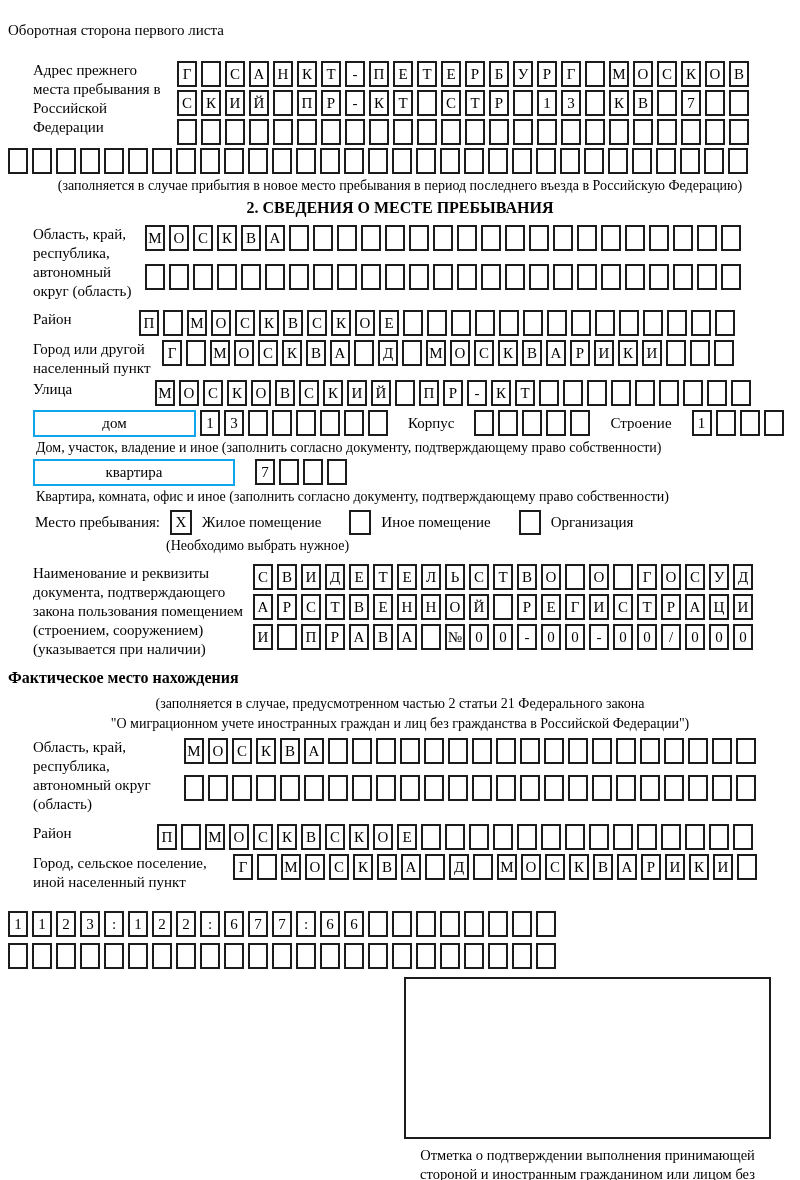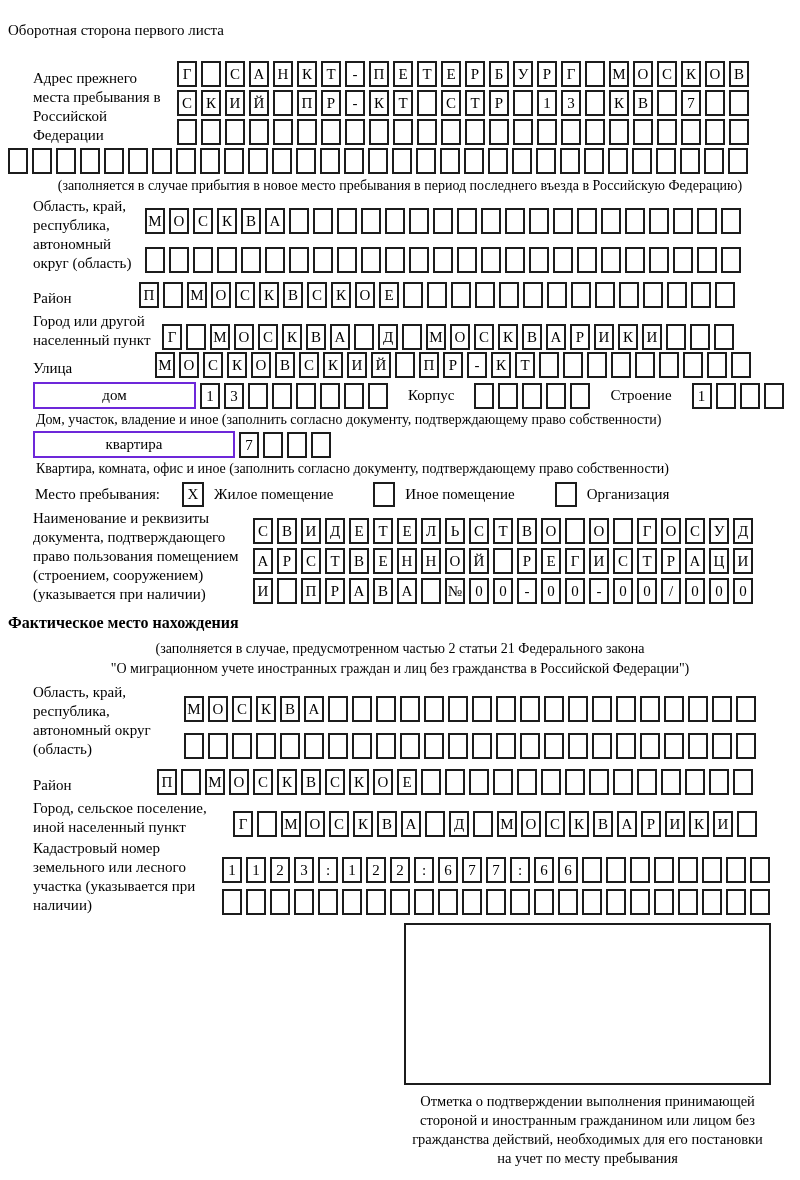--- a/index.html
+++ b/index.html
@@ -1,40 +1,40 @@
 <!DOCTYPE html>
 <html><head>
 <meta charset="utf-8">
 <style>
   html,body{margin:0;padding:0;background:#fff;}
   body{width:800px;height:1180px;color:#000;font-family:"Liberation Serif","DejaVu Serif",serif;overflow:hidden;}
   .page{box-sizing:border-box;width:800px;height:1180px;padding:6px 8px;position:relative;}
   .header-note{text-align:left;font-size:15px;margin:16px 28px 22px 0;}
-  .frow{display:flex;align-items:flex-end;}
+  .frow{display:flex;align-items:flex-start;}
   .lbl{box-sizing:border-box;flex:0 0 auto;font-size:15px;line-height:19px;padding-left:25px;}
   .lw169{width:169px}.lw137{width:137px}.lw131{width:131px}.lw154{width:154px}.lw147{width:147px}
   .lw245{width:245px}.lw176{width:176px}.lw149{width:149px}.lw225{width:225px}.lw214{width:214px}
   .boxrow{display:flex;gap:4px;flex-wrap:nowrap;}
   .rows>.boxrow{margin-bottom:3px;}
   .rows.gap13>.boxrow{margin-bottom:13px;}
   .rows.gap11>.boxrow{margin-bottom:11px;}
   .rows.gap6>.boxrow{margin-bottom:6px;}
   .rows>.boxrow:last-child{margin-bottom:0;}
   .box{box-sizing:border-box;flex:0 0 auto;width:20px;height:26px;border:2px solid #1c1c1c;
        display:inline-flex;align-items:center;justify-content:center;font-size:15px;line-height:1;background:#fff;}
   .caption{font-size:14px;line-height:18px;}
   .caption.center{text-align:center;}
   .caption.indent{padding-left:28px;}
   .section-title{text-align:center;font-weight:bold;font-size:16px;margin:4px 0 8px 0;}
-  .widebox{box-sizing:border-box;flex:0 0 auto;height:27px;border:2px solid #6d28d9;display:inline-flex;
+  .widebox{box-sizing:border-box;flex:0 0 auto;height:27px;border:2px solid #0ea5e9;display:inline-flex;
        align-items:center;justify-content:center;font-size:15px;background:#fff;}
   .wb163{width:163px;margin-left:25px;margin-right:4px;}
-  .wb202{width:202px;margin-left:25px;margin-right:4px;}
+  .wb202{width:202px;margin-left:25px;margin-right:20px;}
   .inline-lbl{font-size:15px;line-height:27px;padding:0 20px;white-space:nowrap;}
-  .mesto{display:flex;align-items:center;margin-left:27px;font-size:15px;gap:22px;}
+  .mesto{display:flex;align-items:center;margin-left:27px;font-size:15px;gap:10px;}
   .cbox{box-sizing:border-box;width:22px;height:25px;border:2px solid #1c1c1c;display:inline-flex;
        align-items:center;justify-content:center;font-size:15px;flex:0 0 auto;}
   .opt{display:flex;align-items:center;gap:10px;margin-right:18px;}
   .choose-note{font-size:14px;margin:3px 0 10px 158px;}
   .mb2{margin-bottom:2px}.mb3{margin-bottom:3px}.mb4{margin-bottom:4px}.mb6{margin-bottom:6px}.mb9{margin-bottom:9px}.mb10{margin-bottom:10px}
   .fact-title{font-weight:bold;font-size:16px;margin:10px 0 7px 0;}
   .fact-cap{text-align:center;font-size:14px;line-height:20px;}
   .stamp-col{width:367px;margin:8px 21px 0 auto;}
   .stamp-box{box-sizing:border-box;width:367px;height:162px;border:2px solid #1c1c1c;background:#fff;}
   .stamp-cap{margin-top:7px;text-align:center;font-size:14.5px;line-height:19px;}
@@ -157,20 +157,21 @@
       <span class="box"></span>
       <span class="box"></span>
       <span class="box"></span>
       <span class="box"></span>
       <span class="box"></span>
       <span class="box"></span>
       <span class="box"></span>
     </div>
   <div class="caption center mb2">(заполняется в случае прибытия в новое место пребывания в период последнего въезда в Российскую Федерацию)</div>
 
+  <div class="section-title">2. СВЕДЕНИЯ О МЕСТЕ ПРЕБЫВАНИЯ</div>
 
   <div class="frow mb9">
     <div class="lbl lw137">Область, край, республика, автономный округ (область)</div>
     <div class="rows gap13">
       <div class="boxrow">
           <span class="box">М</span>
           <span class="box">О</span>
           <span class="box">С</span>
           <span class="box">К</span>
           <span class="box">В</span>
@@ -366,23 +367,24 @@
     </span>
     <span class="opt">
       <span class="cbox"></span>
       <span>Иное помещение</span>
     </span>
     <span class="opt">
       <span class="cbox"></span>
       <span>Организация</span>
     </span>
   </div>
+  <div class="choose-note">(Необходимо выбрать нужное)</div>
 
   <div class="frow mb6">
-    <div class="lbl lw245">Наименование и реквизиты документа, подтверждающего право пользования помещением (строением, сооружением) (указывается при наличии)</div>
+    <div class="lbl lw245">Наименование и реквизиты документа, подтверждающего закона пользования помещением (строением, сооружением) (указывается при наличии)</div>
     <div class="rows">
       <div class="boxrow" style="margin-bottom:4px">
           <span class="box">С</span>
           <span class="box">В</span>
           <span class="box">И</span>
           <span class="box">Д</span>
           <span class="box">Е</span>
           <span class="box">Т</span>
           <span class="box">Е</span>
           <span class="box">Л</span>
@@ -564,21 +566,20 @@
         <span class="box">А</span>
         <span class="box">Р</span>
         <span class="box">И</span>
         <span class="box">К</span>
         <span class="box">И</span>
         <span class="box"></span>
       </div>
   </div>
 
   <div class="frow">
-    <div class="lbl lw214">Кадастровый номер земельного или лесного участка (указывается при наличии)</div>
     <div class="rows gap6" style="margin-top:17px">
       <div class="boxrow">
           <span class="box">1</span>
           <span class="box">1</span>
           <span class="box">2</span>
           <span class="box">3</span>
           <span class="box">:</span>
           <span class="box">1</span>
           <span class="box">2</span>
           <span class="box">2</span>

